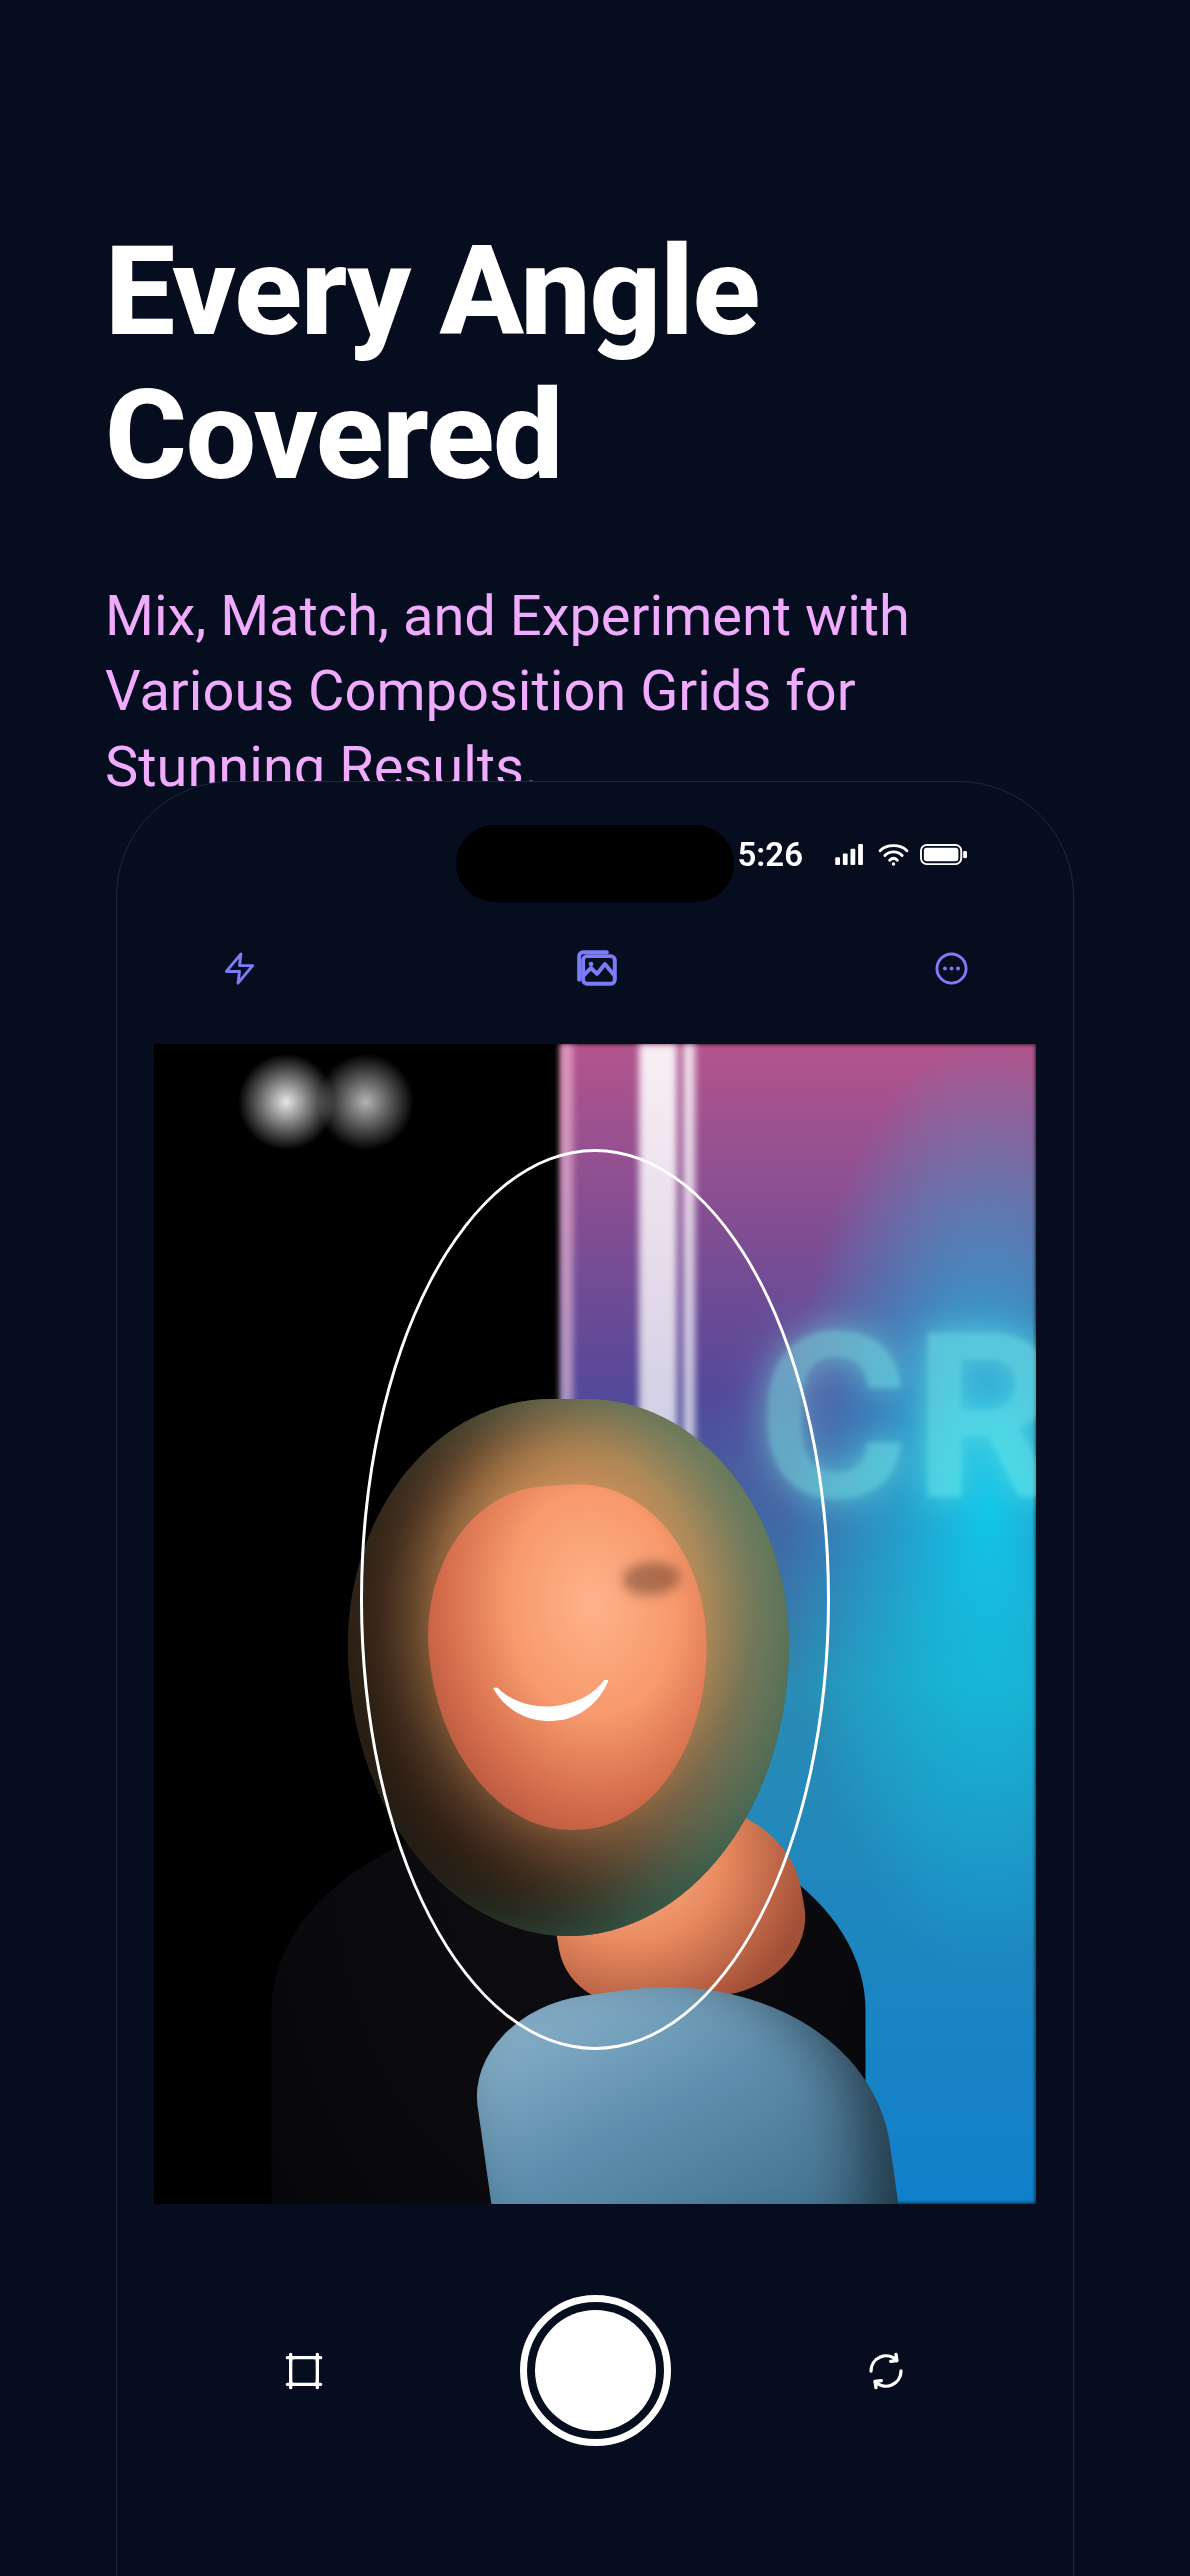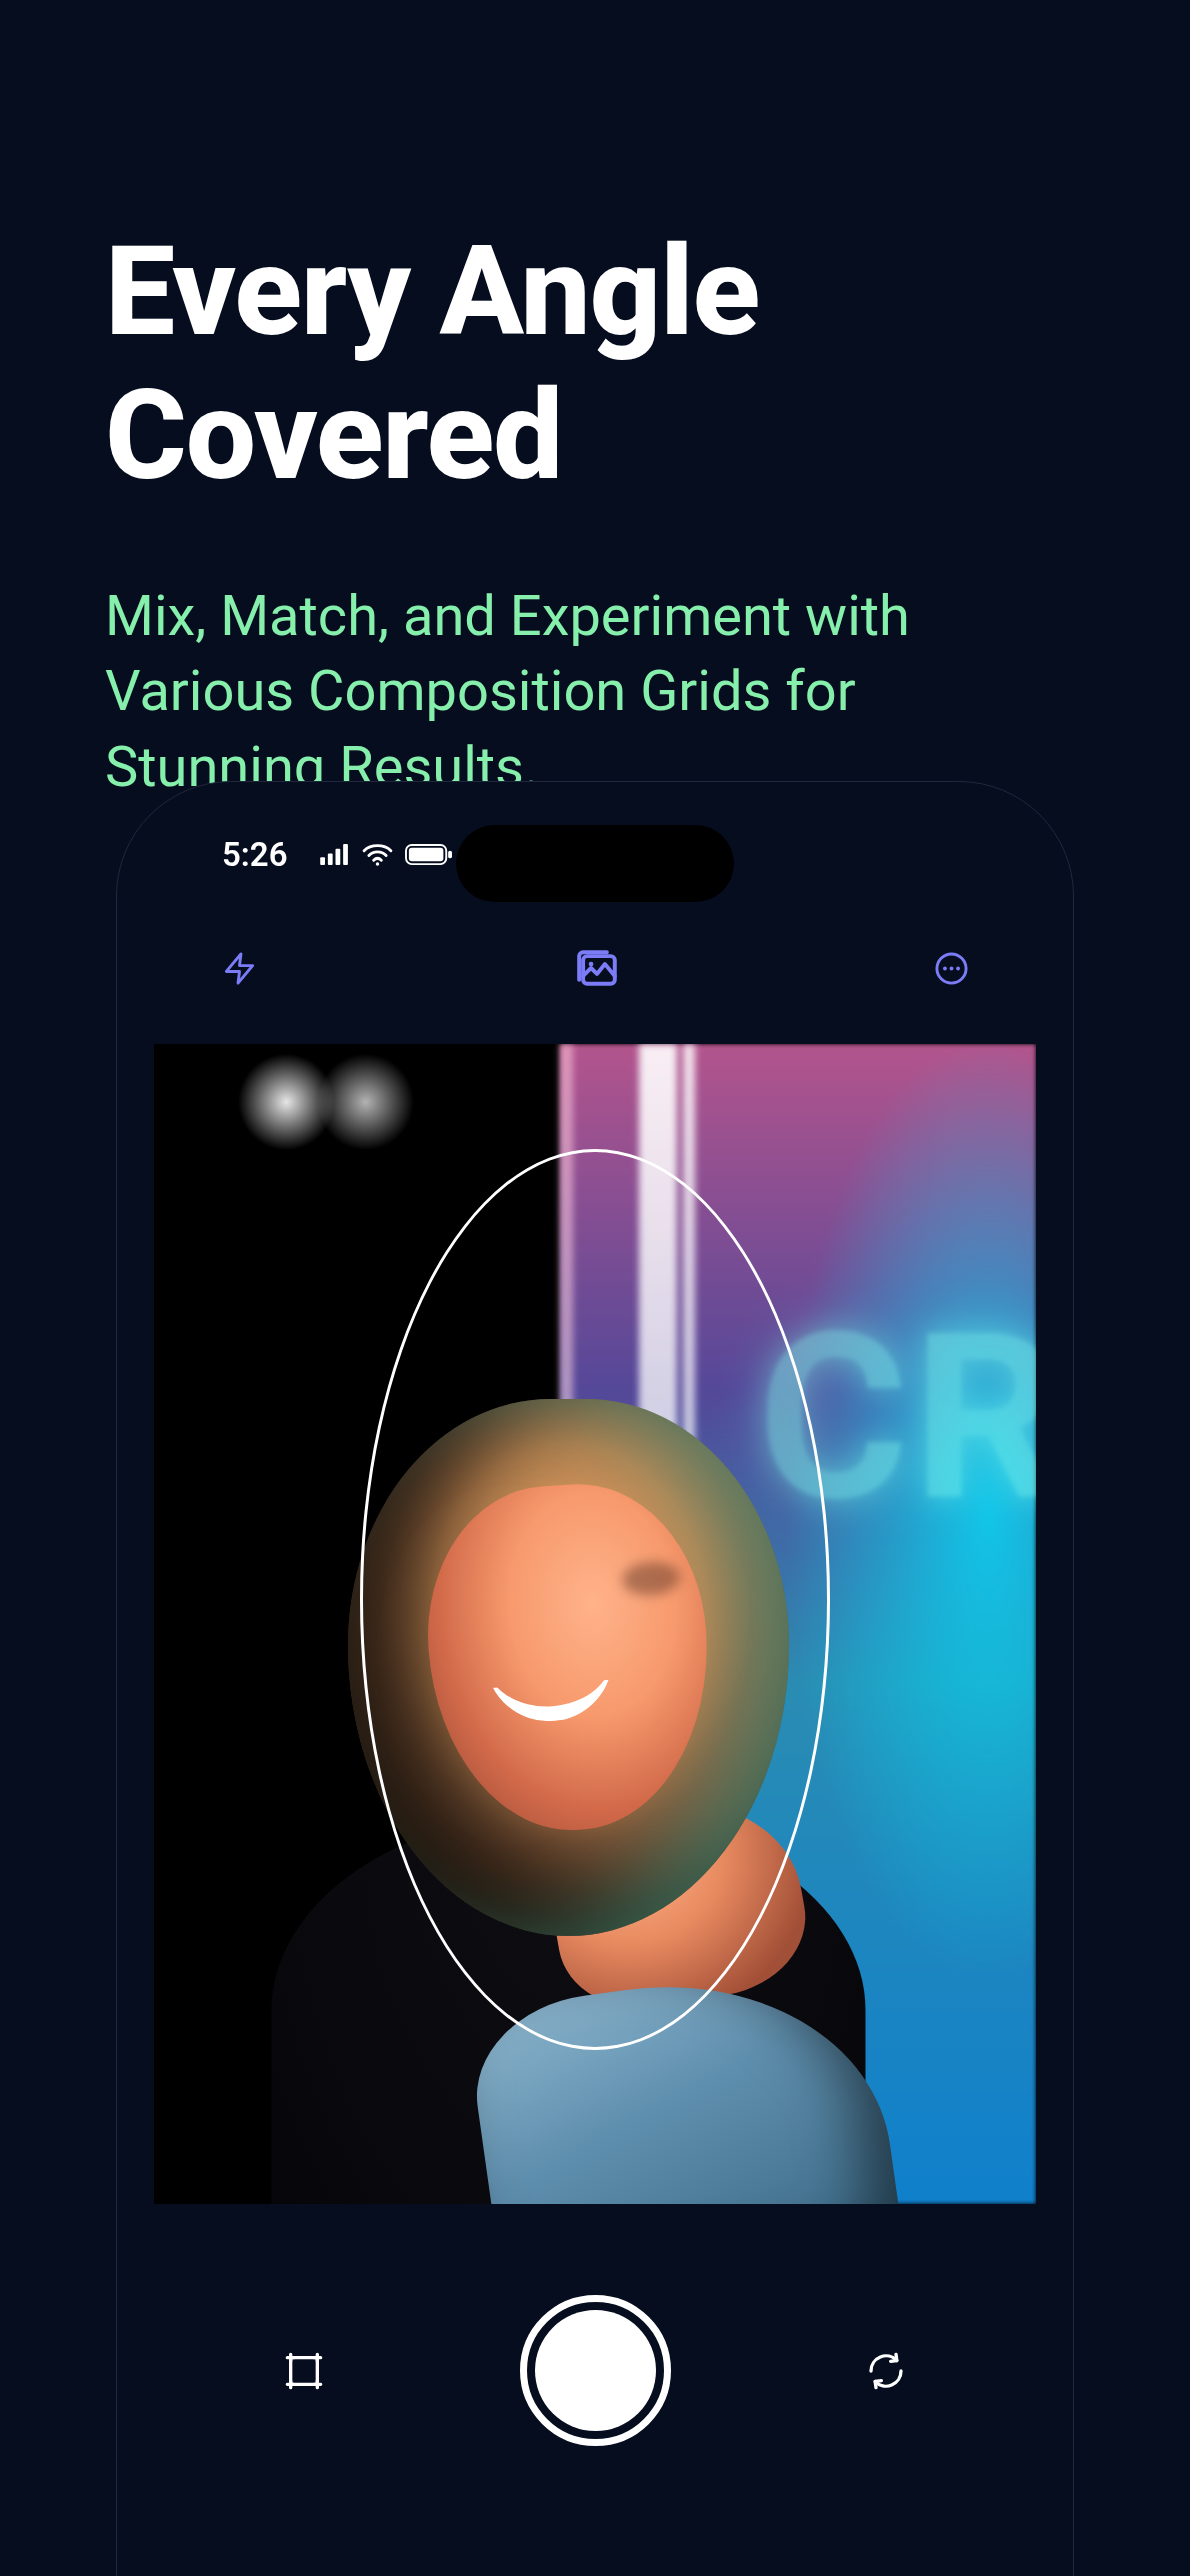--- a/index.html
+++ b/index.html
@@ -22,21 +22,21 @@
       font-weight: 800;
       color: #ffffff;
       line-height: 1.15;
       letter-spacing: -0.01em;
       margin-bottom: 71px;
     }
 
     .hero-subtitle {
       font-size: 56px;
       font-weight: 400;
-      color: #86efac;
+      color: #f0abfc;
       line-height: 1.35;
       letter-spacing: 0;
     }
 
     
     .phone {
       position: absolute;
       left: 50%;
       transform: translateX(-50%);
       top: 781px;
@@ -61,21 +61,21 @@
       z-index: 5;
     }
 
     
     .status-bar {
       position: absolute;
       top: 53px;
       left: 0;
       right: 0;
       display: flex;
-      justify-content: flex-start;
+      justify-content: flex-end;
       align-items: center;
       padding: 0 105px 0 105px;
       color: #ffffff;
       z-index: 4;
       gap: 32px;
     }
 
     .status-time {
       font-size: 33px;
       font-weight: 600;

